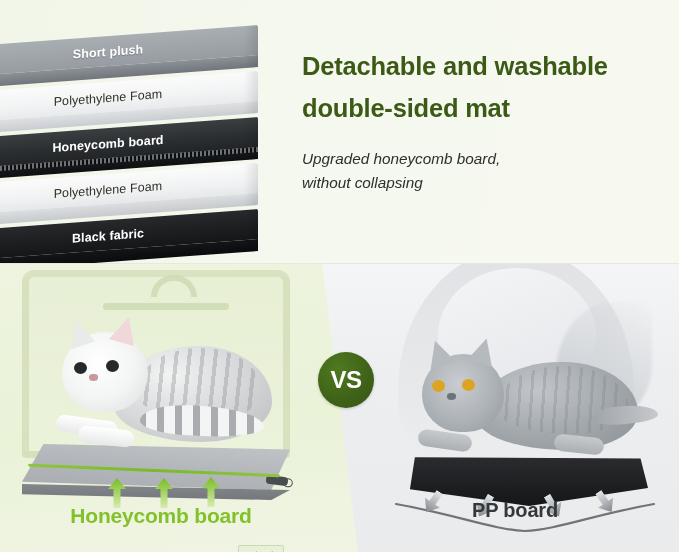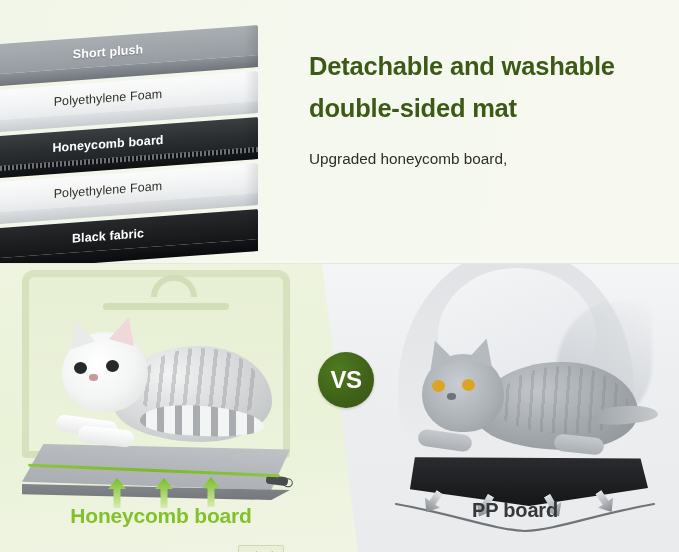--- a/index.html
+++ b/index.html
@@ -102,21 +102,21 @@
 
   
   .l5 { top: 184px; }
   .l5 .face { background: linear-gradient(180deg,#27292c 0%, #1c1e20 55%, #141618 100%); }
   .l5 .edge { background: linear-gradient(180deg,#141517 0%, #0a0b0c 100%); }
   .l5 .lbl  { color: #ffffff; font-weight: 700; }
 
   
   .copy {
     position: absolute;
-    left: 309px; top: 46px;
+    left: 302px; top: 46px;
     width: 362px;
   }
   .headline { position: relative; }
   .hl-line {
     position: relative;
     display: inline-block;
     font-size: 25.5px;
     font-weight: 700;
     color: #3c5a16;
     line-height: 40px;
@@ -132,21 +132,21 @@
     background: #e3eec7;
     z-index: -1;
   }
   .subcopy {
     margin-top: 17px;
     font-size: 15.3px;
     line-height: 23.5px;
     color: #2e2e2c;
     font-weight: 400;
   }
-  .subcopy div { white-space: nowrap; }
+  .subcopy div { white-space: nowrap; font-style: italic; }
 
   
   .hdivider {
     position: absolute;
     left: 0; top: 263px;
     width: 679px; height: 1px;
     background: #e7e9e0;
   }
 
   
@@ -424,20 +424,21 @@
 
     </div>
 
     <div class="copy">
       <div class="headline">
         <div class="hl-line">Detachable and washable</div>
         <div class="hl-line">double-sided mat</div>
       </div>
       <div class="subcopy">
         <div>Upgraded honeycomb board,</div>
+        <div>without collapsing</div>
       </div>
     </div>
 
   </div>
 
   <div class="hdivider"></div>
 
   <div class="bottom-section">
 
     <div class="panel-right-bg"></div>

